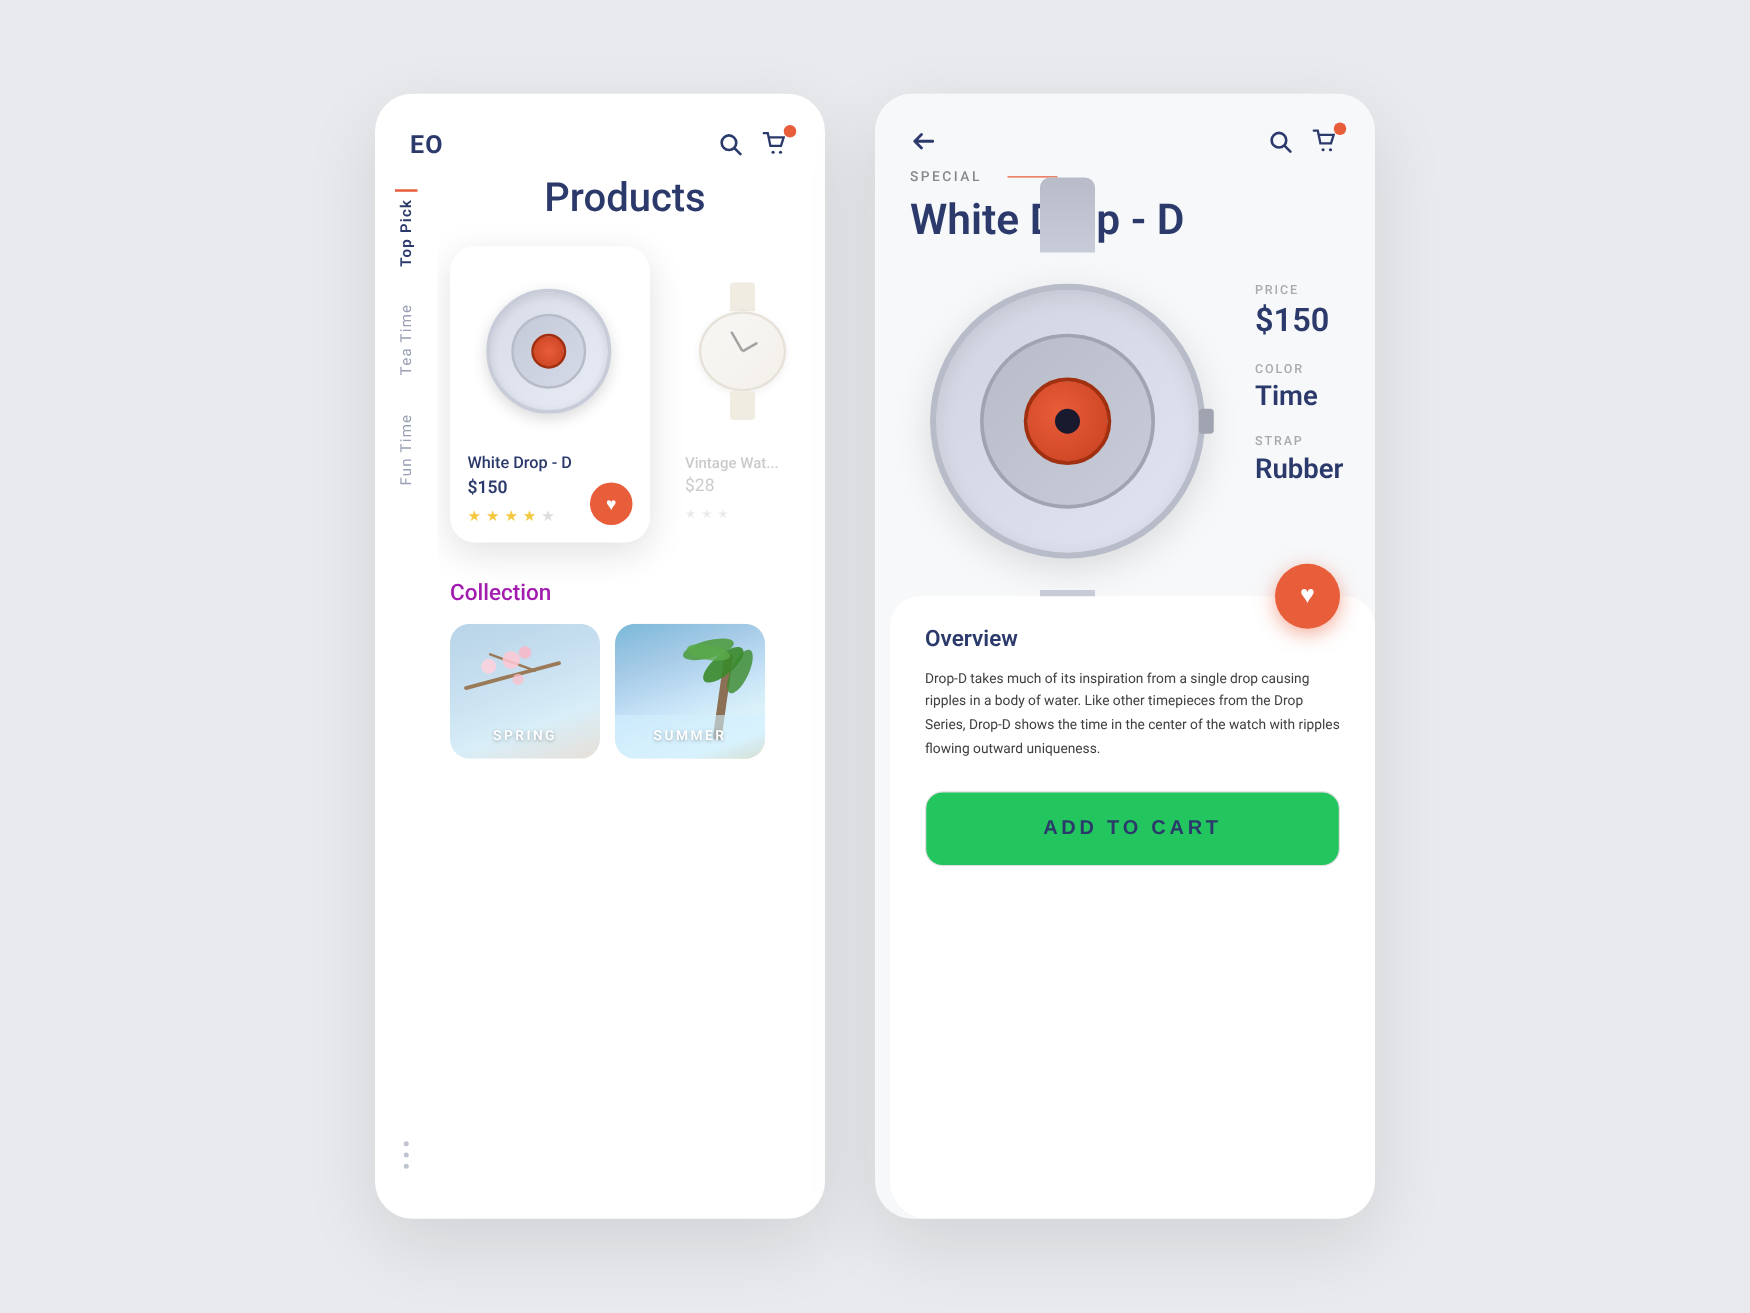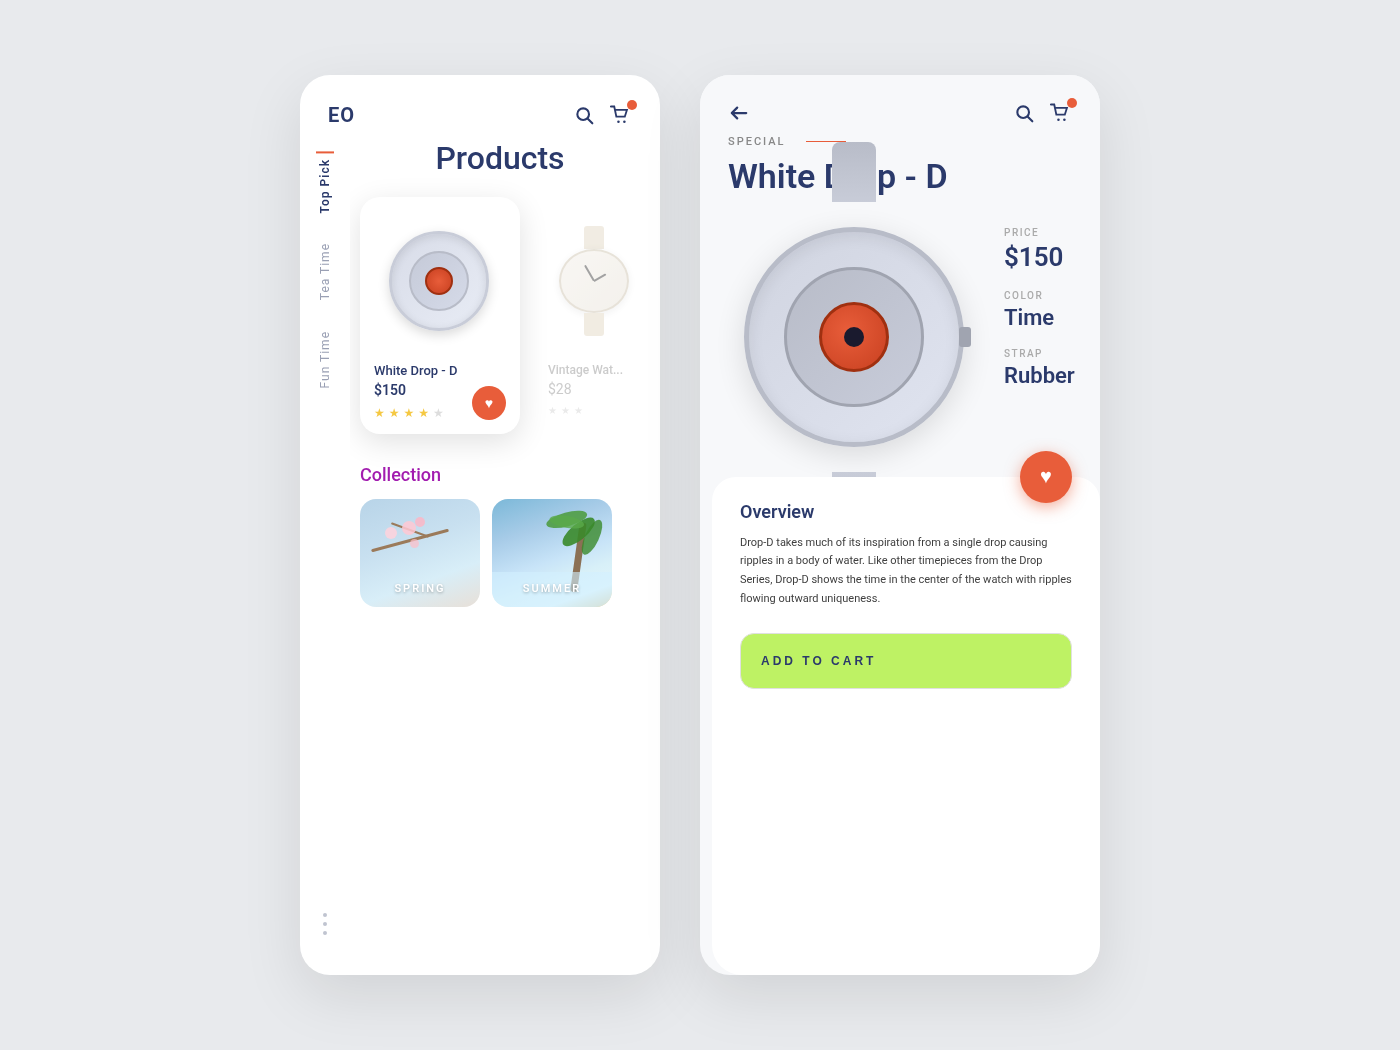--- a/index.html
+++ b/index.html
@@ -551,29 +551,29 @@
     .overview-text {
       font-size: 11px;
       color: #404040;
       line-height: 1.7;
       margin-bottom: 24px;
     }
 
     .add-to-cart-btn {
       width: 100%;
       padding: 20px;
-      background: #bef264;
+      background: #22c55e;
       border: 1.5px solid #e0e0e0;
       border-radius: 14px;
-      font-size: 12px;
+      font-size: 16px;
       font-weight: 700;
       letter-spacing: 3px;
       color: #2b3a6b;
       cursor: pointer;
-      text-align: left;
+      text-align: center;
     }
 
     
     svg {
       display: block;
     }
   </style>
 </head>
 <body>
 

